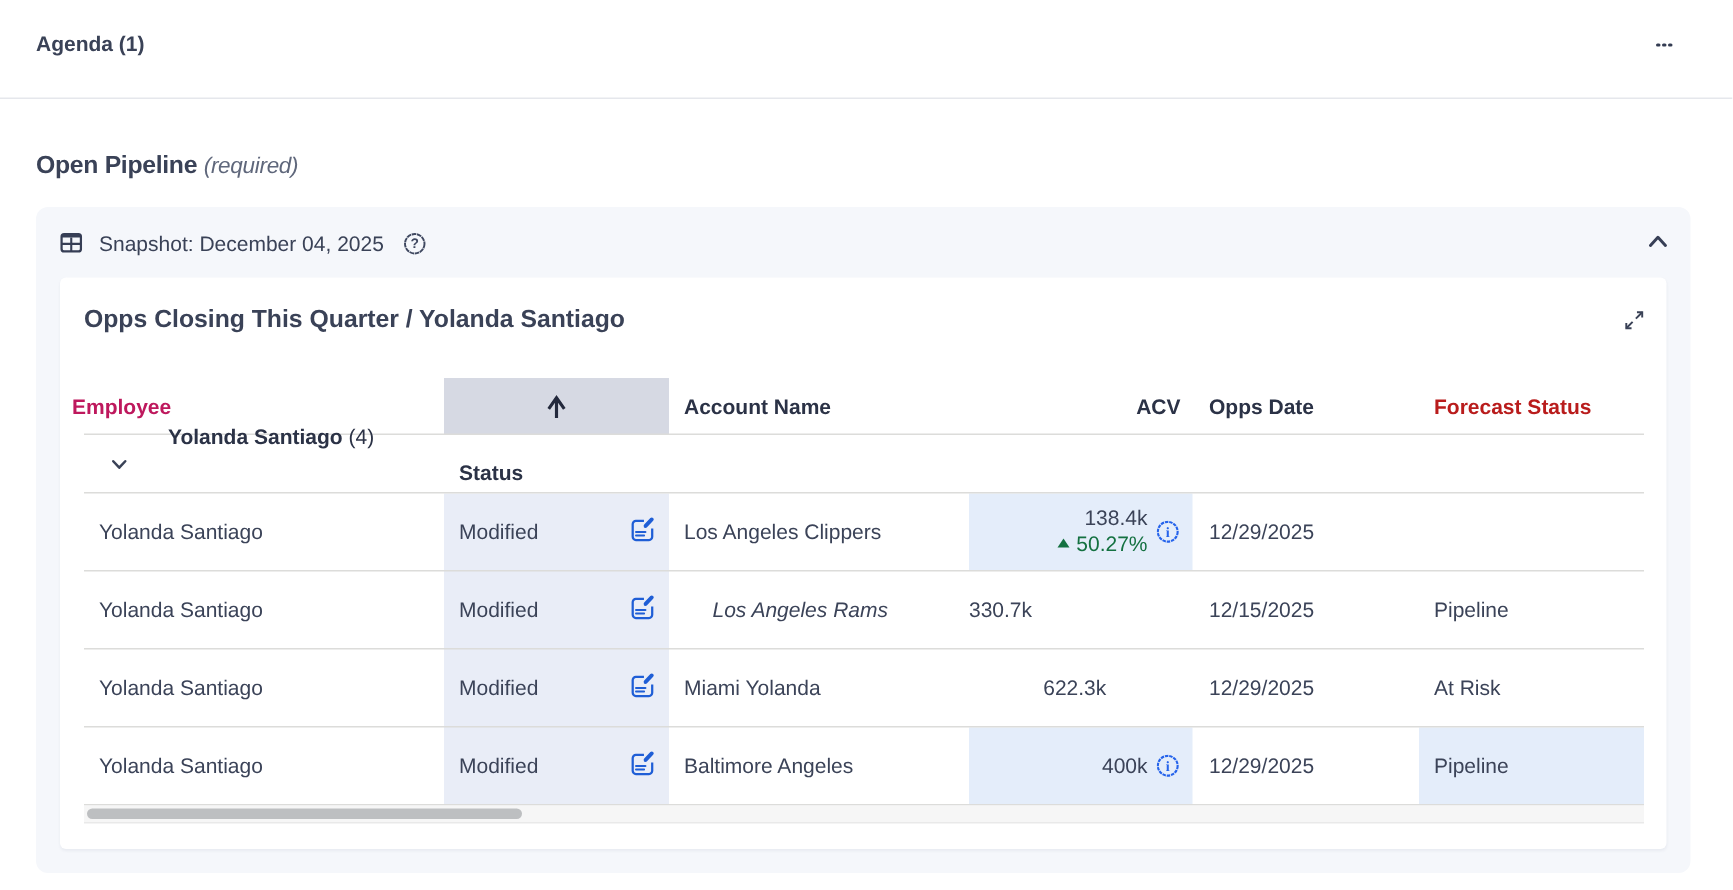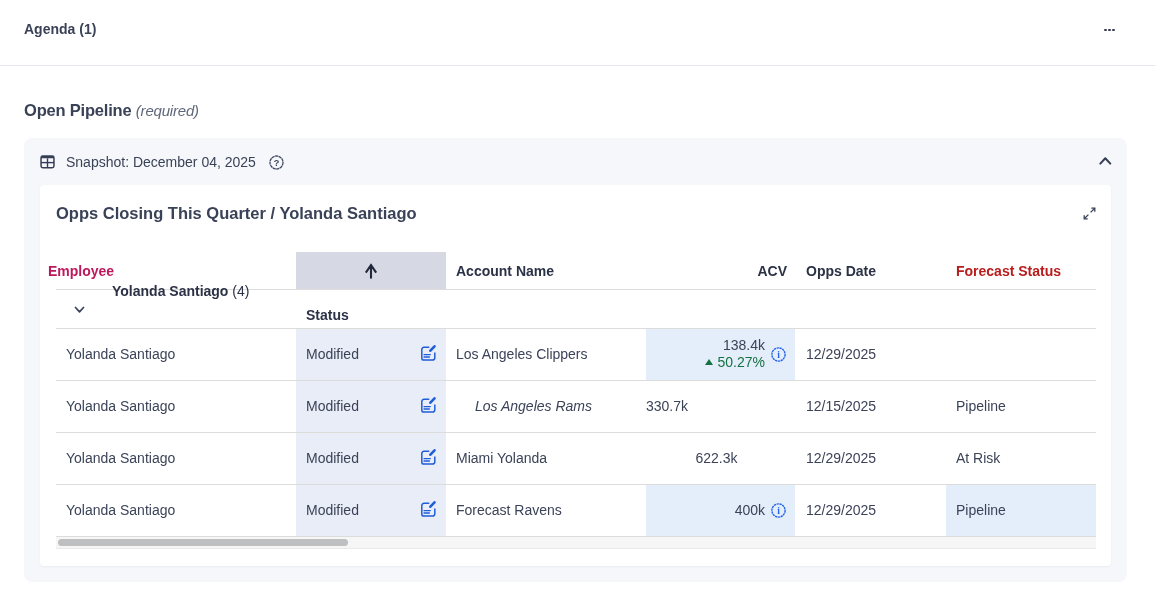--- a/index.html
+++ b/index.html
@@ -165,21 +165,21 @@
     <svg width="16" height="16" viewBox="0 0 16 16" style="overflow:visible">
       <path d="M8.3 1.3 H2.9 A2.1 2.1 0 0 0 0.8 3.4 V11.9 A2.1 2.1 0 0 0 2.9 14 H11.7 A2.1 2.1 0 0 0 13.8 11.9 V6.4" fill="none" stroke="#1f5ed6" stroke-width="1.5"></path>
       <g stroke="#1f5ed6" stroke-width="1.3" stroke-linecap="round">
         <line x1="3" y1="8.6" x2="9.3" y2="8.6"></line>
         <line x1="3" y1="11" x2="8.4" y2="11"></line>
       </g>
       <line x1="9.4" y1="4.6" x2="13.5" y2="0.3" stroke="#1f5ed6" stroke-width="2.6" stroke-linecap="round"></line>
       <path d="M8.2 5.9 L10.2 5.1 L9.1 3.9 Z" fill="#1f5ed6"></path>
     </svg>
   </div>
-<div class="abs" style="left:456px; top:485px; height:51px; line-height:51px; font-size:14px;">Forecast Ravens</div>
+<div class="abs" style="left:456px; top:485px; height:51px; line-height:51px; font-size:14px;">Baltimore Angeles</div>
 <div class="abs" style="left:646px; top:485px; width:119px; height:51px; line-height:51px; text-align:right; font-size:14px;">400k</div>
 <div class="abs" style="left:771px; top:503px;">
     <svg width="15" height="15" viewBox="0 0 15 15">
       <circle cx="7.5" cy="7.5" r="6.6" fill="none" stroke="#2563eb" stroke-width="1.4" stroke-dasharray="2.3 0.6"></circle>
       <text x="7.5" y="11" font-size="9.5" font-weight="bold" text-anchor="middle" fill="#2563eb" font-family="Liberation Serif">i</text>
     </svg>
   </div>
 <div class="abs" style="left:806px; top:485px; height:51px; line-height:51px; font-size:14px;">12/29/2025</div>
 <div class="abs" style="left:956px; top:485px; height:51px; line-height:51px; font-size:14px;">Pipeline</div>
 

